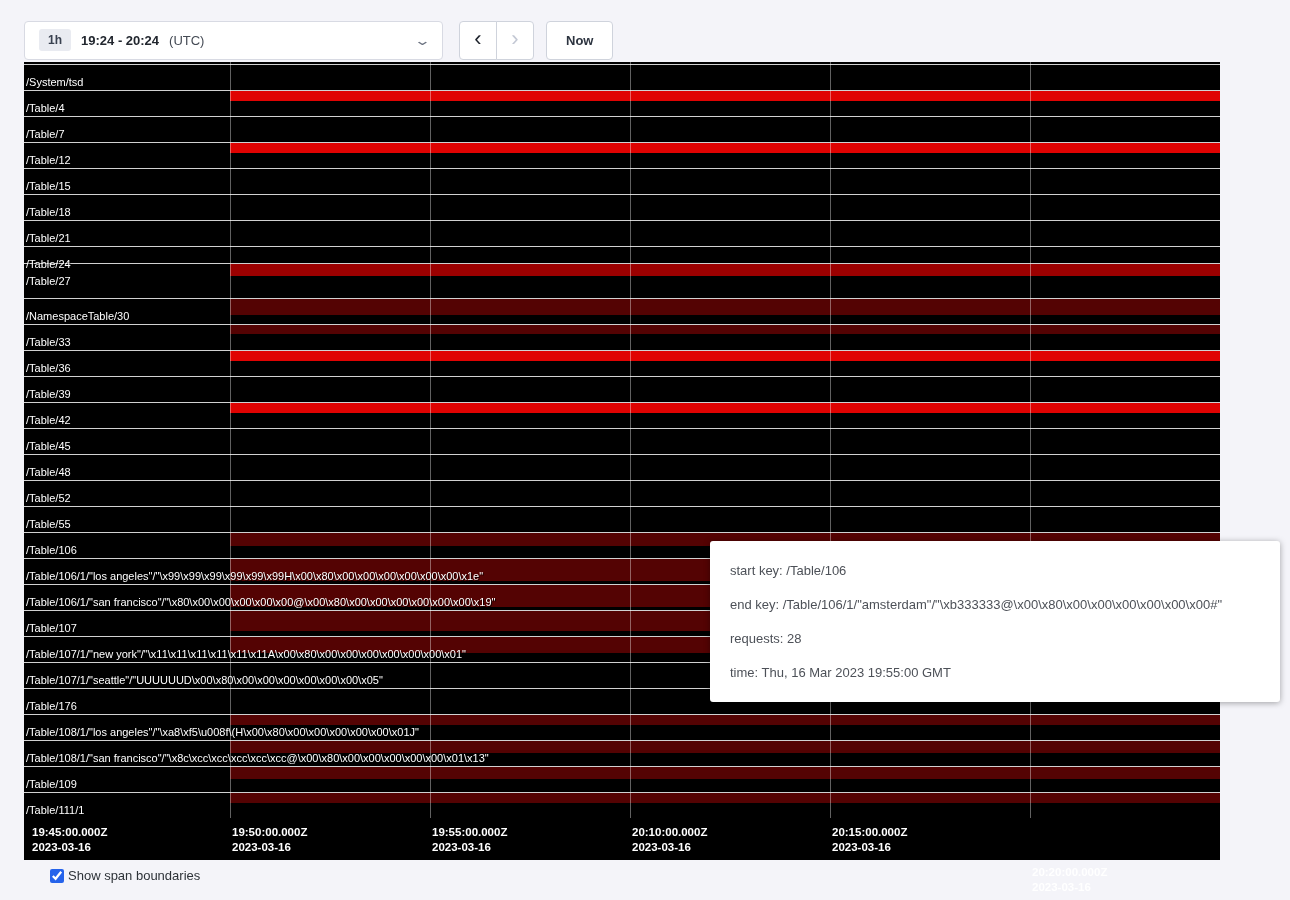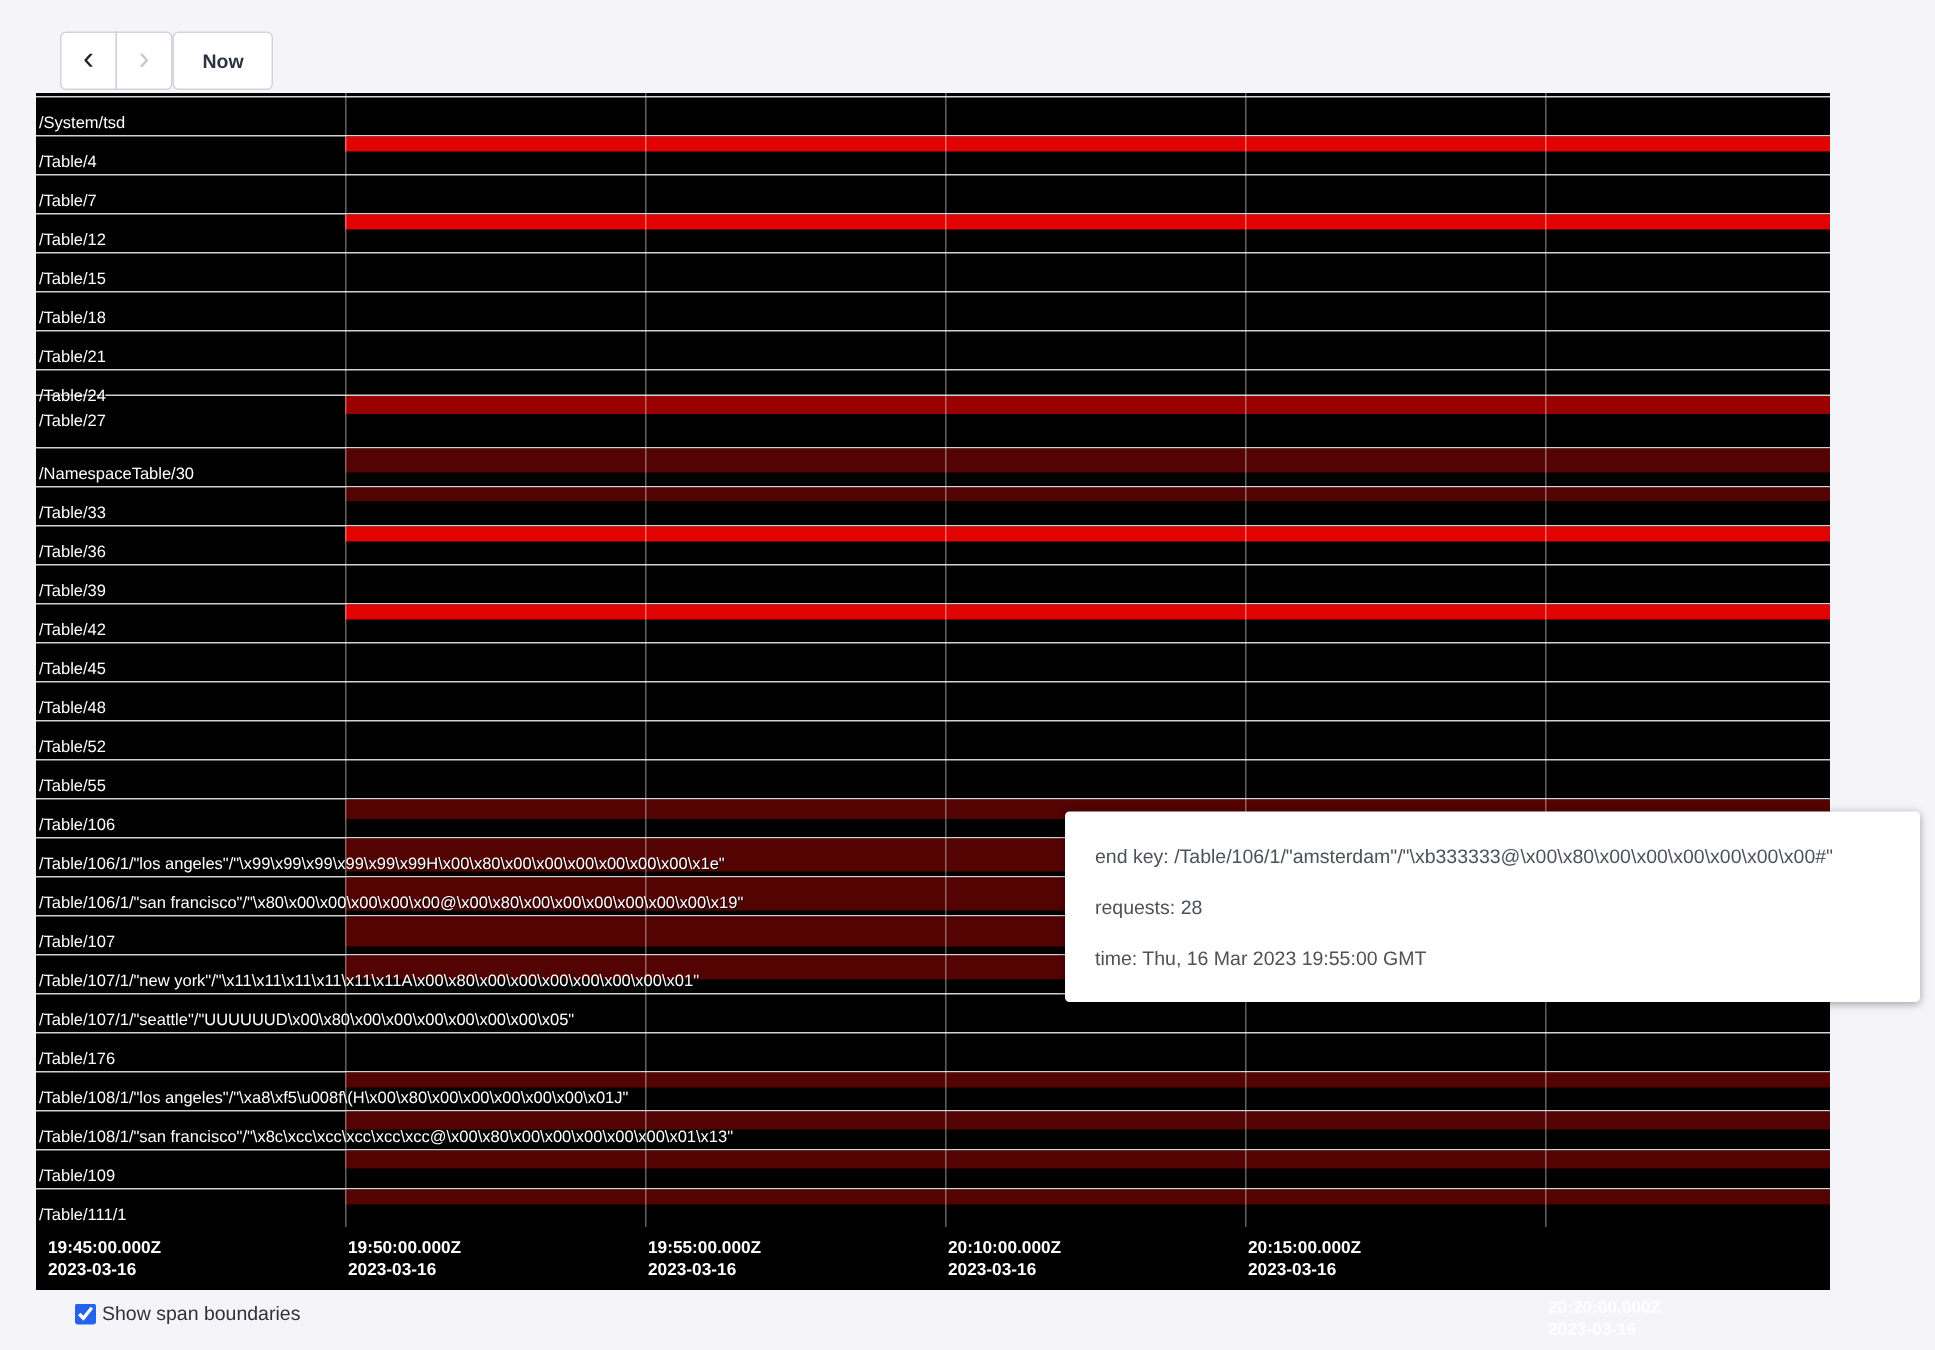--- a/index.html
+++ b/index.html
@@ -23,21 +23,21 @@
   .chevron { margin-left:auto; color:#6b7280; font-size:13px; transform:scaleX(1.6); }
   .nav-group { display:flex; margin-left:16px; }
   .nav-btn {
     width:38px; height:39px; background:#fff; border:1px solid #cfd3dc;
     font-size:22px; line-height:1; cursor:pointer; display:flex; align-items:center; justify-content:center;
     font-family:"Liberation Sans", sans-serif; padding-bottom:3px;
   }
   .nav-btn.prev { border-radius:4px 0 0 4px; color:#1d222b; }
   .nav-btn.next { border-radius:0 4px 4px 0; color:#c3c8d4; margin-left:-1px; cursor:default; }
   .now-btn {
-    height:39px; padding:0 19px; background:#fff;
+    margin-left:12px; height:39px; padding:0 19px; background:#fff;
     border:1px solid #cfd3dc; border-radius:4px;
     font-size:13px; font-weight:bold; color:#2d3440; cursor:pointer;
     font-family:"Liberation Sans", sans-serif;
   }
   
   .canvas {
     position:relative; margin:2px 24px 0 24px;
     width:1196px; height:798px; background:#000;
   }
   .grid-v { position:absolute; top:0; height:756px; width:1px; background:rgba(255,255,255,0.38); z-index:3; }
@@ -65,20 +65,26 @@
   .footer { display:flex; align-items:center; margin:8px 0 0 22px;padding-left:28px; }
   .footer input { width:14px; height:14px; accent-color:#2563eb; cursor:pointer; }
   .footer span { font-size:13px; color:#2d3238; margin-left:4px; }
 </style>
 </head>
 <body>
 
 <div>
 
   <div class="toolbar">
+    <div class="time-select">
+      <span class="chip">1h</span>
+      <span class="range">19:24 - 20:24</span>
+      <span class="tz">(UTC)</span>
+      <span class="chevron">⌄</span>
+    </div>
     <div class="nav-group">
       <button class="nav-btn prev">
         <span>‹</span>
       </button>
       <button class="nav-btn next">
         <span>›</span>
       </button>
     </div>
     <button class="now-btn">Now</button>
   </div>
@@ -217,20 +223,21 @@
           <div>20:15:00.000Z</div>
           <div>2023-03-16</div>
         </div>
         <div class="x-tick" style="left: 1008px; margin-top: 40px;">
           <div>20:20:00.000Z</div>
           <div>2023-03-16</div>
         </div>
       </div>
 
     <div class="tooltip">
+      <p>start key: /Table/106</p>
       <p>end key: /Table/106/1/"amsterdam"/"\xb333333@\x00\x80\x00\x00\x00\x00\x00\x00#"</p>
       <p>requests: 28</p>
       <p>time: Thu, 16 Mar 2023 19:55:00 GMT</p>
     </div>
   </div>
 
   <label class="footer">
     <input type="checkbox" id="span-check" checked="" style="">
     <span>Show span boundaries</span>
   </label>

